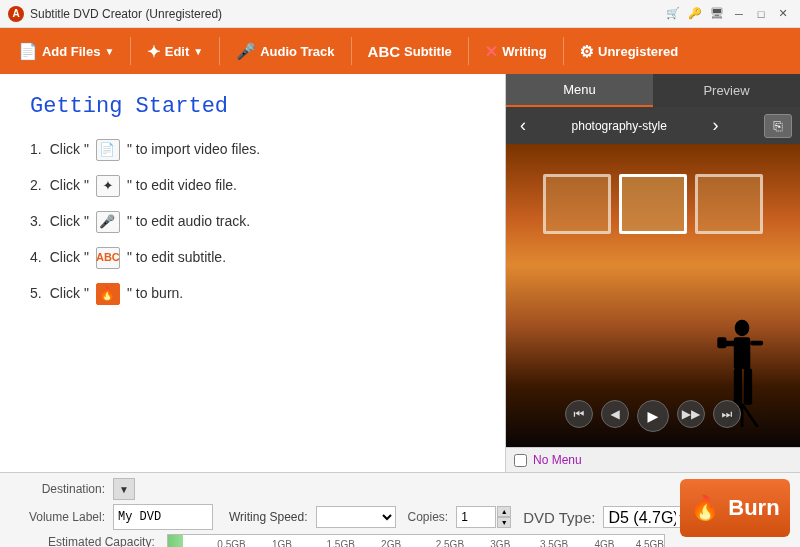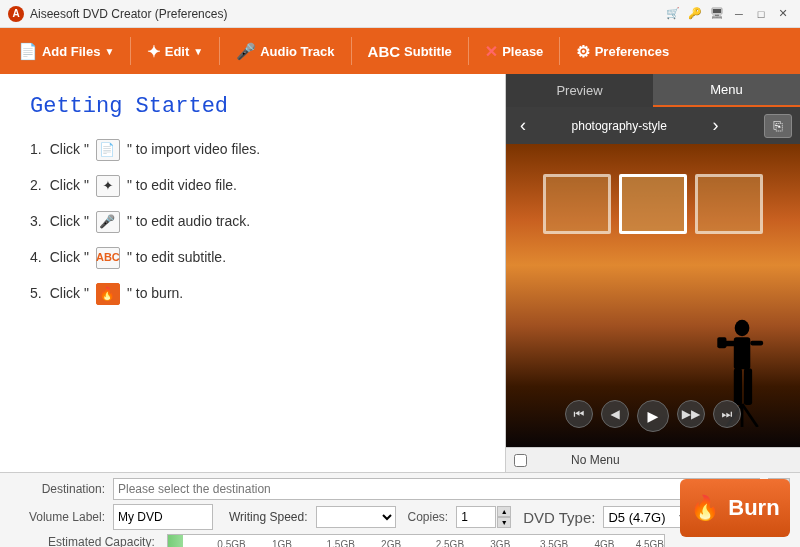--- a/index.html
+++ b/index.html
@@ -285,22 +285,21 @@
       background: #f0f0f0;
       border-top: 1px solid #ccc;
     }
     .no-menu-checkbox {
       width: 13px;
       height: 13px;
       cursor: pointer;
     }
     .no-menu-label {
       font-size: 12px;
-      color: #404040;
-      margin-left: 38px;
+      color: #a21caf;
     }
 
     
     .bottom-bar {
       height: 75px;
       background: #f5f5f5;
       border-top: 1px solid #ccc;
       padding: 5px 10px;
       display: flex;
       flex-direction: column;
@@ -336,40 +335,41 @@
       cursor: pointer;
       font-size: 10px;
     }
     .small-input {
       height: 22px;
       border: 1px solid #bbb;
       padding: 12px 4px;
       font-size: 12px;
       background: white;
       width: 100px;
+      font-family: Liberation Mono, monospace;
     }
     .speed-select {
       height: 22px;
       border: 1px solid #bbb;
       font-size: 12px;
       background: white;
       width: 80px;
     }
     .copies-input {
       width: 40px;
       height: 22px;
       border: 1px solid #bbb;
       padding: 0 4px;
       font-size: 12px;
       background: white;
     }
     .dvd-type-select {
       height: 22px;
       border: 1px solid #bbb;
-      font-size: 13px;
+      font-size: 16px;
       background: white;
       width: 90px;
     }
 
     
     .capacity-bar-container {
       flex: 1;
       height: 16px;
       background: white;
       border: 1px solid #bbb;
@@ -436,21 +436,21 @@
       display: flex; align-items: center; justify-content: center;
       padding: 0;
     }
   </style>
 </head>
 <body>
 
 <div class="title-bar">
   <div class="title-bar-left">
     <div class="app-icon">A</div>
-    <span class="title-text">Aiseesoft DVD Creator (Preferences)</span>
+    <span class="title-text">Subtitle DVD Creator (Unregistered)</span>
   </div>
   <div class="title-bar-controls">
     <button class="title-btn">🛒</button>
     <button class="title-btn">🔑</button>
     <button class="title-btn">🖥</button>
     <button class="title-btn">─</button>
     <button class="title-btn">□</button>
     <button class="title-btn">✕</button>
   </div>
 </div>
@@ -473,26 +473,26 @@
     <span>Audio Track</span>
   </button>
   <div class="toolbar-divider"></div>
   <button class="toolbar-btn">
     <span class="tb-icon gs-icon-abc" style="font-size:15px; color:white;">ABC</span>
     <span>Subtitle</span>
   </button>
   <div class="toolbar-divider"></div>
   <button class="toolbar-btn remove">
     <span class="remove-x">✕</span>
-    <span>Please</span>
+    <span>Writing</span>
   </button>
   <div class="toolbar-divider"></div>
   <button class="toolbar-btn">
     <span class="tb-icon">⚙</span>
-    <span>Preferences</span>
+    <span>Unregistered</span>
   </button>
 </div>
 
 <div class="main-area">
 
   <div class="getting-started">
     <div class="gs-title">Getting Started</div>
 
     <div class="gs-item">
       <span class="gs-num">1.</span>
@@ -526,22 +526,22 @@
       <span class="gs-num">5.</span>
       <span>Click "  </span>
       <span class="gs-icon-inline gs-icon-burn" style="font-size:13px; background:#e8601a; border-color:#e8601a; color:white;">🔥</span>
       <span>"  to burn.</span>
     </div>
   </div>
 
   <div class="preview-panel">
 
     <div class="preview-tabs">
+      <button class="preview-tab active">Menu</button>
       <button class="preview-tab">Preview</button>
-      <button class="preview-tab active">Menu</button>
     </div>
 
     <div class="preview-nav">
       <button class="nav-arrow">‹</button>
       <span class="nav-style-label">photography-style</span>
       <button class="nav-arrow">›</button>
       <div class="nav-copy-btn">
         <span>⎘</span>
       </div>
     </div>
@@ -589,21 +589,20 @@
       <input type="checkbox" class="no-menu-checkbox" style="">
       <label class="no-menu-label">No Menu</label>
     </div>
   </div>
 </div>
 
 <div class="bottom-bar" style="position:relative;">
 
   <div class="bottom-row">
     <span class="bottom-label">Destination:</span>
-    <input type="text" class="destination-input" placeholder="Please select the destination" style="">
     <div class="dest-dropdown-btn">▼</div>
   </div>
 
   <div class="bottom-row">
     <span class="bottom-label">Volume Label:</span>
     <input type="text" class="small-input" value="My DVD" style="">
 
     <span style="font-size:12px;color:#404040; margin-left:8px;">Writing Speed:</span>
     <select class="speed-select">
       <option></option>

